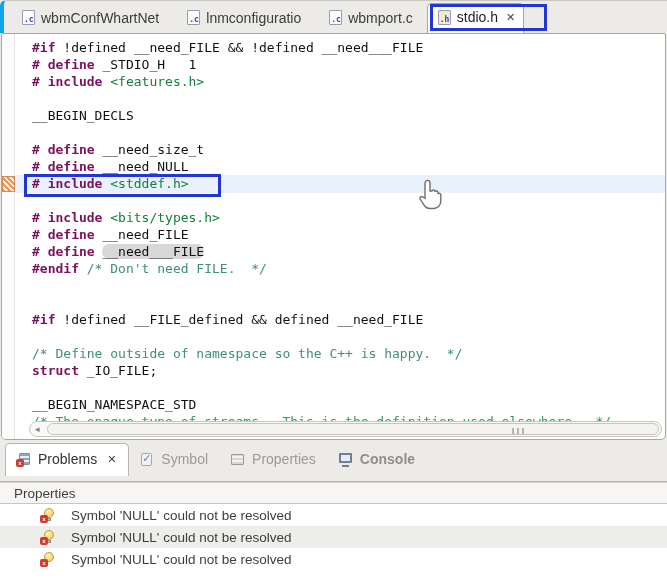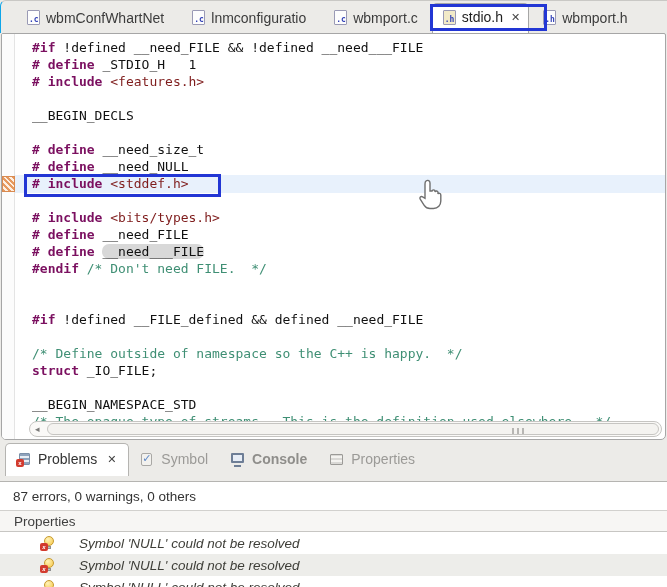--- a/index.html
+++ b/index.html
@@ -8,22 +8,22 @@
     background:#ECEBE8;
     font-family:"Liberation Sans","DejaVu Sans",sans-serif;
     position:relative;
     font-size:13px;
     color:#333;
   }
 
   
   .tabbar {
     position:absolute; left:0; top:0; width:667px; height:33px;
-    display:flex; align-items:flex-end; padding-left:12px;
-    border-top:1px solid #C9C8C5; border-left:1px solid #0ea5e9;
+    display:flex; align-items:flex-end; padding-left:4px;
+    border-top:1px solid #C9C8C5; border-left:4px solid #0ea5e9;
     border-top-left-radius:6px;
   }
   .etab {
     display:flex; align-items:center; gap:6px;
     padding:6px 14px 8px 14px; height:29px;
     font-size:14px; color:#3C3C3C; white-space:nowrap; cursor:default;
   }
   .etab.selected {
     background:#FFFFFF;
     border:1px solid #A6A6A6; border-bottom:none;
@@ -70,21 +70,21 @@
     border:1px solid #D98A50;
   }
   .code {
     position:absolute; left:13px; top:5px; right:0;
     font-family:"DejaVu Sans Mono","Liberation Mono",monospace;
     font-size:13px; line-height:17px; white-space:pre; tab-size:4;
   }
   .cline { height:17px; padding-left:17px; }
   .tok-d { color:#7B1060; font-weight:bold; }
   .tok-p { color:#111111; }
-  .tok-s { color:#7f1d1d; }
+  .tok-s { color:#15803d; }
   .tok-c { color:#3F8F74; }
   .tok-m { color:#111111; background:#D8D8D8;border-radius:7px; }
 
   
   .hscroll {
     position:absolute; left:27px; right:3px; bottom:2px; height:16px;
     background:#FAF9F7; border:1px solid #C6C5C2; border-radius:9px;
   }
   .hscroll .arrow {
     position:absolute; left:5px; top:2px; font-size:9px; color:#7A7A78;
@@ -128,22 +128,22 @@
     position:absolute; left:0; top:481px; width:667px; bottom:0;
     background:#FFFFFF; border-top:1px solid #B5B4B1;
   }
   .summary { padding:7px 0 6px 13px; font-size:13.5px; color:#333; }
   .colheader {
     height:22px; line-height:21px; padding-left:14px;
     background:#F7F6F4; color:#3F3F3F; font-size:13.5px;
     border-top:1px solid #D2D1CE; border-bottom:1px solid #C7C6C3;
   }
   .prow {
-    height:22px; display:flex; align-items:center; gap:24px;
-    padding-left:40px; font-size:13.5px; color:#3E3E38;font-style:italic;
+    height:22px; display:flex; align-items:center; gap:16px;
+    padding-left:40px; font-size:13.5px; color:#3E3E38;
   }
   .prow:nth-child(even) { background:#EDEDEA; }
 
   
   .errico { position:relative; width:15px; height:15px; flex:0 0 auto; }
   .errico .bulb {
     position:absolute; left:4px; top:0; width:10px; height:10px;
     background:radial-gradient(circle at 35% 30%,#FFF3B8,#F6C646);
     border:1px solid #C79A2E; border-radius:50%;
   }
@@ -210,24 +210,20 @@
       <span>lnmconfiguratio</span>
     </div>
     <div class="etab">
       <span class="ficon" data-ext=".c"></span>
       <span>wbmport.c</span>
     </div>
     <div class="etab selected">
       <span class="ficon tint" data-ext=".h"></span>
       <span>stdio.h</span>
       <span class="close">✕</span>
-    </div>
-    <div class="etab">
-      <span class="ficon" data-ext=".h"></span>
-      <span>wbmport.h</span>
     </div>
   </div>
 
 <div class="editor">
   <div class="curline"></div>
   <div class="gutter"></div>
   <div class="range-marker"></div>
   <div class="code" id="code"><div class="cline"><span class="tok-d">#if</span><span class="tok-p"> !defined __need_FILE &amp;&amp; !defined __need___FILE</span></div><div class="cline"><span class="tok-d"># define</span><span class="tok-p"> _STDIO_H   1</span></div><div class="cline"><span class="tok-d"># include</span><span class="tok-p"> </span><span class="tok-s">&lt;features.h&gt;</span></div><div class="cline"></div><div class="cline"><span class="tok-p">__BEGIN_DECLS</span></div><div class="cline"></div><div class="cline"><span class="tok-d"># define</span><span class="tok-p"> __need_size_t</span></div><div class="cline"><span class="tok-d"># define</span><span class="tok-p"> __need_NULL</span></div><div class="cline"><span class="tok-d"># include</span><span class="tok-p"> </span><span class="tok-s">&lt;stddef.h&gt;</span></div><div class="cline"></div><div class="cline"><span class="tok-d"># include</span><span class="tok-p"> </span><span class="tok-s">&lt;bits/types.h&gt;</span></div><div class="cline"><span class="tok-d"># define</span><span class="tok-p"> __need_FILE</span></div><div class="cline"><span class="tok-d"># define</span><span class="tok-p"> </span><span class="tok-m">__need___FILE</span></div><div class="cline"><span class="tok-d">#endif</span><span class="tok-p"> </span><span class="tok-c">/* Don't need FILE.  */</span></div><div class="cline"></div><div class="cline"></div><div class="cline"><span class="tok-d">#if</span><span class="tok-p"> !defined __FILE_defined &amp;&amp; defined __need_FILE</span></div><div class="cline"></div><div class="cline"><span class="tok-c">/* Define outside of namespace so the C++ is happy.  */</span></div><div class="cline"><span class="tok-d">struct</span><span class="tok-p"> _IO_FILE;</span></div><div class="cline"></div><div class="cline"><span class="tok-p">__BEGIN_NAMESPACE_STD</span></div><div class="cline"><span class="tok-c">/* The opaque type of streams.  This is the definition used elsewhere.  */</span></div></div>
   <div class="hscroll">
     <span class="arrow">◂</span>
@@ -255,37 +251,36 @@
       <span>Problems</span>
       <span class="close">✕</span>
     </div>
     <div class="btab">
       <span class="mico ico-tasks">
         <span class="pad"></span>
         <span class="chk">✓</span>
       </span>
       <span>Symbol</span>
     </div>
+    <div class="btab">
+      <span class="mico ico-props">
+        <span class="tbl"></span>
+      </span>
+      <span>Properties</span>
+    </div>
     <div class="btab bold">
       <span class="mico ico-console">
         <span class="scr"></span>
         <span class="std"></span>
       </span>
       <span>Console</span>
     </div>
-    <div class="btab">
-      <span class="mico ico-props">
-        <span class="tbl"></span>
-      </span>
-      <span>Properties</span>
-    </div>
   </div>
 
 <div class="bcontent">
-  <div class="summary">87 errors, 0 warnings, 0 others</div>
   <div class="colheader">Properties</div>
   <div id="prows">
       <div class="prow">
         <span class="errico">
           <span class="bulb"></span>
           <span class="base"></span>
           <span class="bad">x</span>
         </span>
         <span>Symbol 'NULL' could not be resolved</span>
       </div>

